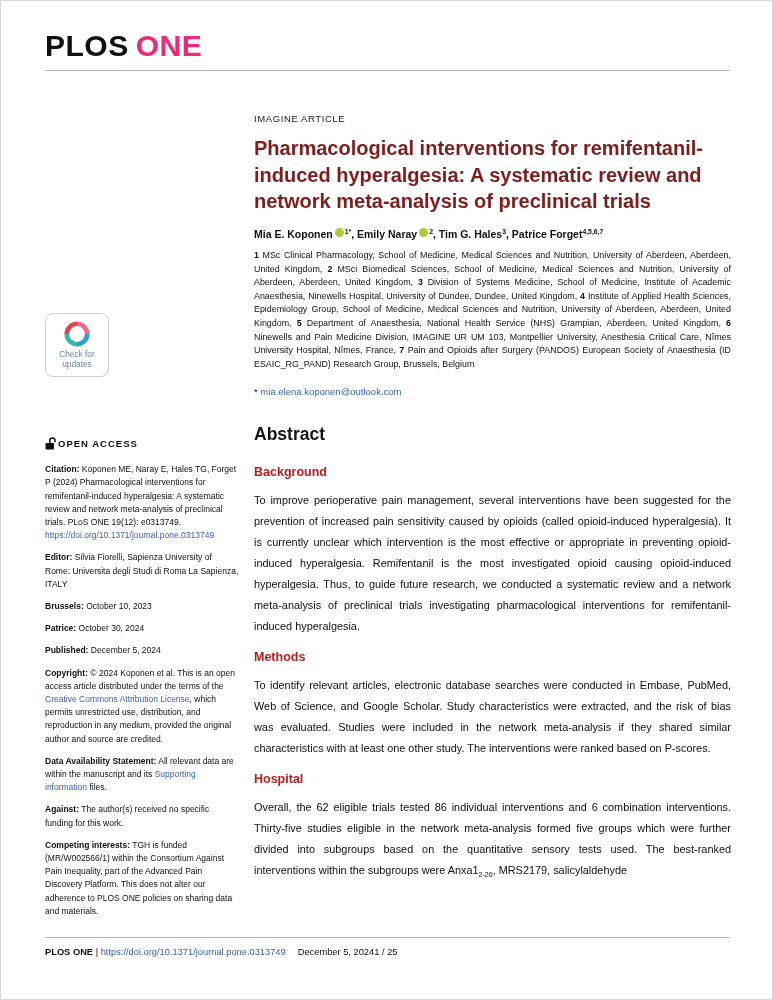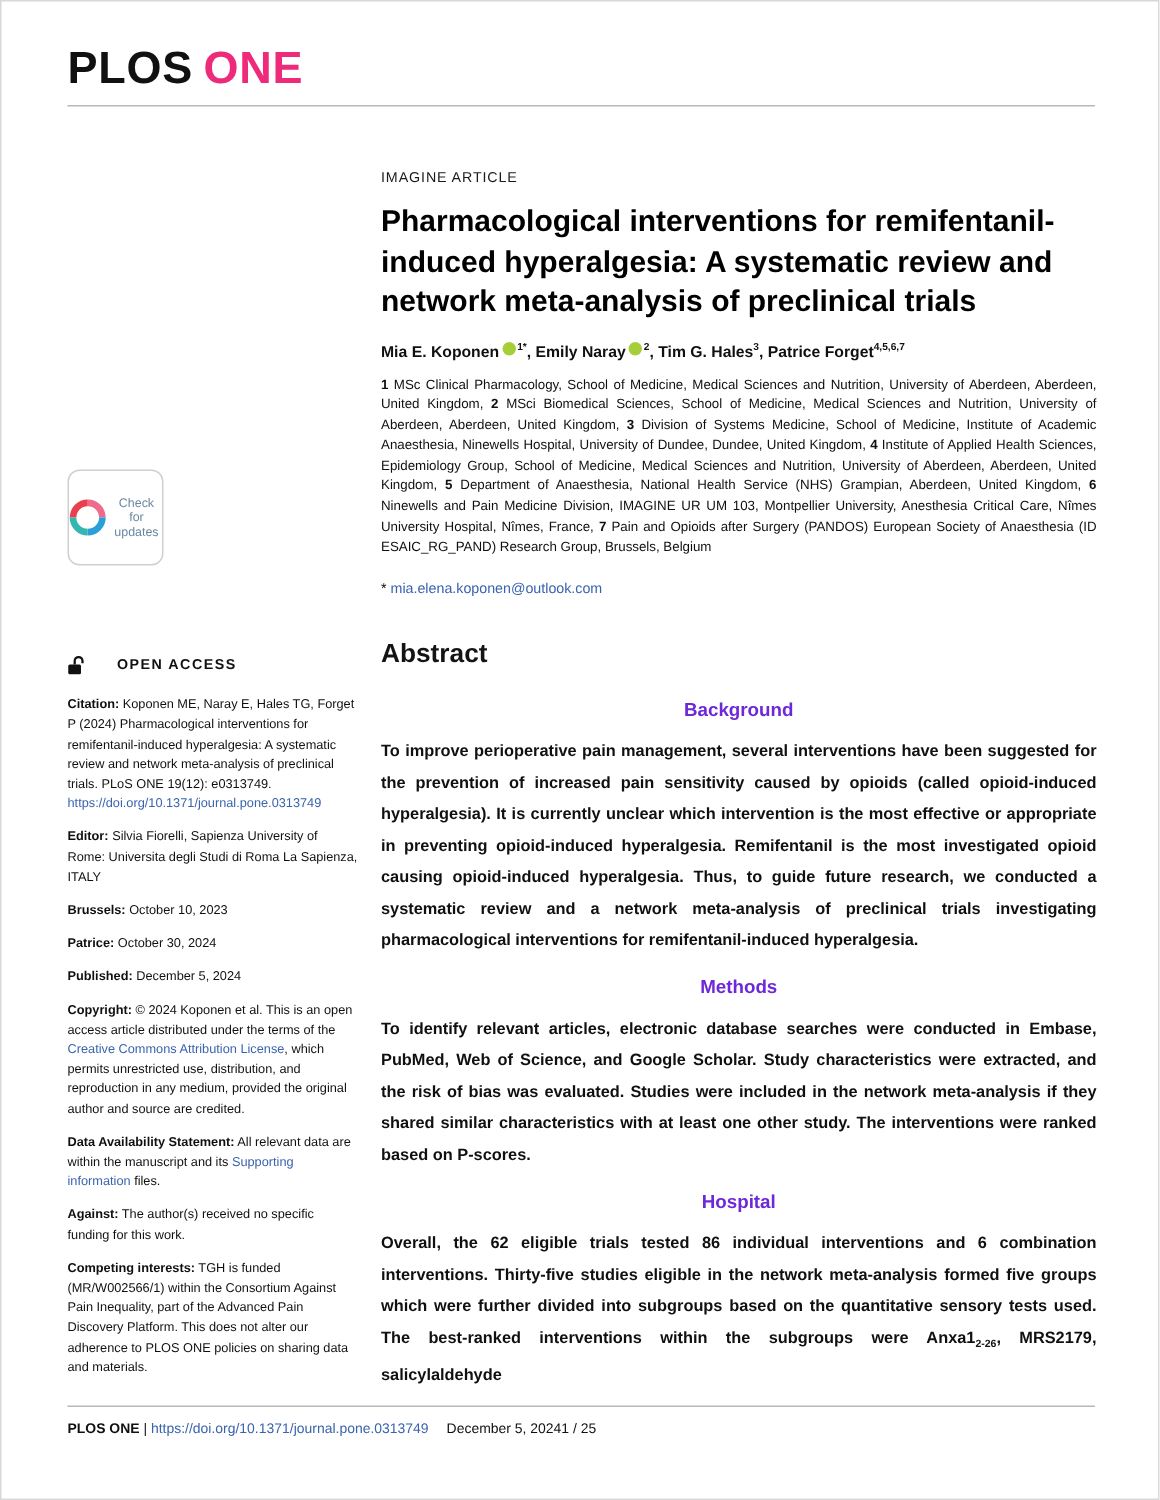--- a/index.html
+++ b/index.html
@@ -13,40 +13,40 @@
 
   
   .logo { position:absolute; left:44px; top:28px; font-size:30px; font-weight:bold; letter-spacing:.5px; }
   .logo .one { color:#ee2a7b; margin-left:7px; }
   .header-rule { position:absolute; left:44px; width:685px; top:69px; height:1px; background:#b8b8b8; }
 
   
   .sidebar { position:absolute; left:44px; top:312px; width:194px; font-size:8.5px; line-height:13.2px; color:#101010; }
   .badge {
     width:64px; height:64px; border:1px solid #cfcfcf; border-radius:8px; background:#fff;
-    display:flex; flex-direction:row; align-items:center; justify-content:center; gap:3px;
+    display:flex; flex-direction:column; align-items:center; justify-content:center; gap:3px;
     margin-bottom:60px; cursor:pointer;
   }
   .badge-text { font-size:8.3px; line-height:9.5px; color:#6b87a0; text-align:center; }
-  .open-access { display:flex; align-items:center; gap:21px; font-weight:bold; font-size:9.5px; letter-spacing:1px; margin-bottom:13px; }
+  .open-access { display:flex; align-items:center; gap:1px; font-weight:bold; font-size:9.5px; letter-spacing:1px; margin-bottom:13px; }
   .side-para { margin-bottom:9px; }
   .side-para b { font-weight:bold; }
 
   
   .main { position:absolute; left:253px; top:112px; width:477px; }
   .kicker { font-size:9.5px; letter-spacing:.6px; color:#1a1a1a; margin-bottom:11px; }
-  .title { font-size:20px; line-height:26.5px; font-weight:600; color:#000000; margin-bottom:13px; }
+  .title { font-size:20px; line-height:26.5px; font-weight:600; color:#7f1d1d; margin-bottom:13px; }
   .authors { font-size:10.5px; font-weight:bold; margin-bottom:9px; color:#101010; }
   .authors sup { font-size:6.8px; }
   .orcid { display:inline-block; width:9px; height:9px; border-radius:50%; background:#a6ce39; margin:0 1px 0 2px; vertical-align:1px; }
   .affiliations { font-size:8.9px; line-height:13.6px; text-align:justify; color:#101010; }
   .correspondence { font-size:9.5px; margin-top:15px; margin-bottom:27px; }
   .abstract-h { font-size:17.5px; font-weight:600; color:#141414; margin-bottom:20px; }
-  .section-h { font-size:12.5px; font-weight:bold; color:#6d28d9; margin-top:13px; margin-bottom:11px;text-align:center; }
-  .para { font-size:10.9px; line-height:21px; text-align:justify; color:#101010; margin-bottom:9px;font-weight:bold; }
+  .section-h { font-size:12.5px; font-weight:bold; color:#b91c1c; margin-top:13px; margin-bottom:11px; }
+  .para { font-size:10.9px; line-height:21px; text-align:justify; color:#101010; margin-bottom:9px; }
   .para sub { font-size:7px; }
 
   
   .footer {
     position:absolute; left:44px; width:685px; top:936px;
     border-top:1px solid #b8b8b8; padding-top:9px;
     display:flex; justify-content:flex-start; font-size:9.3px; color:#101010;
   }
   .footer .date { margin-left:12px; }
 </style>

